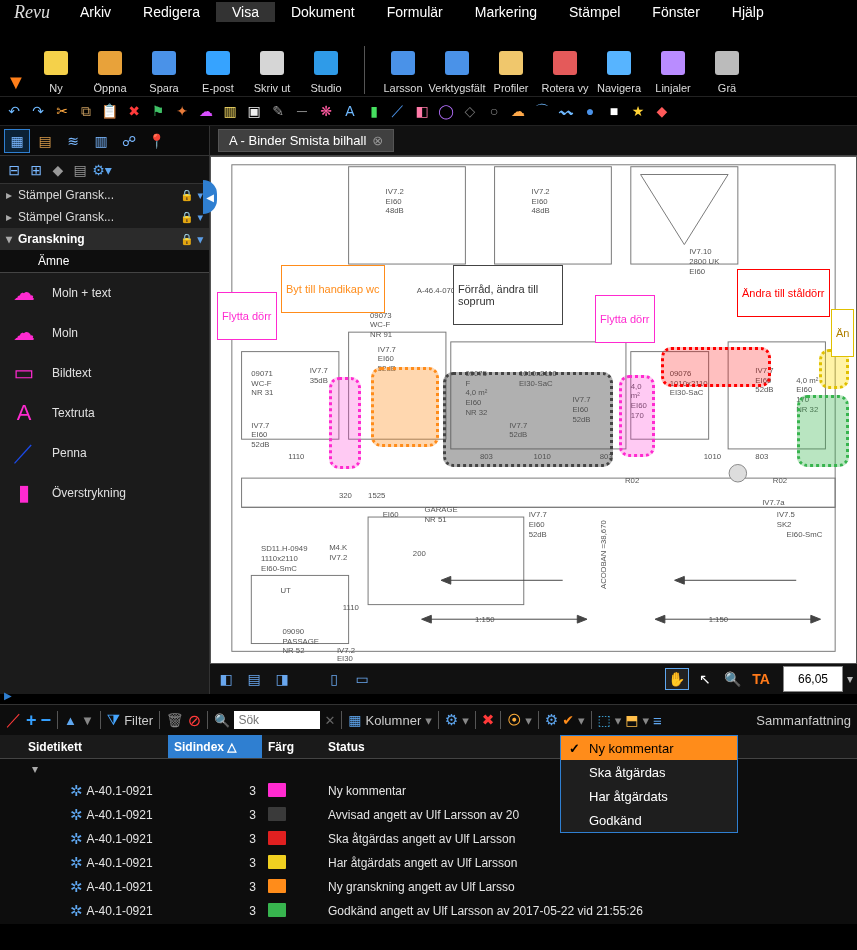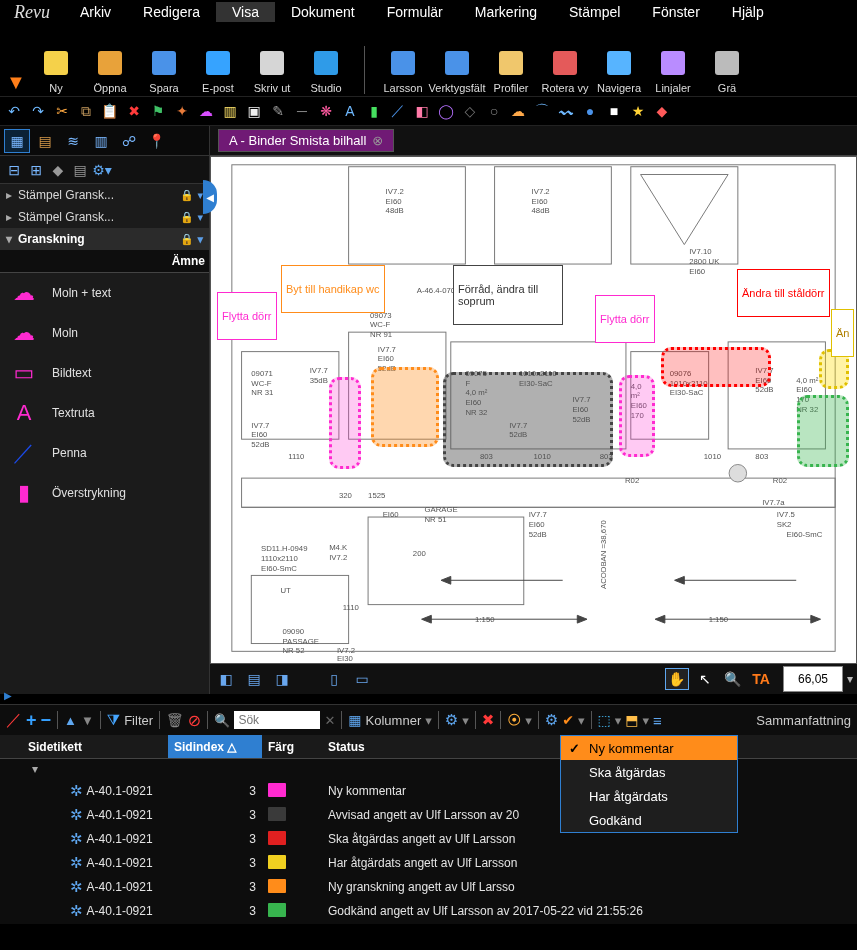--- a/index.html
+++ b/index.html
@@ -168,26 +168,25 @@
   .tree-row.active {
     background: #2b2b2b;
     color: #fff;
     font-weight: 600;
   }
   .tool-list {
     background: #1b1b1b;
     flex: 1;
   }
   .tool-head {
-    font-weight: 700;
+    font-weight: 400;
     color: #fff;
     padding: 4px 4px 4px 38px;
     border-bottom: 1px solid #444;
     background: #0e0e0e;
-    text-align: right;
   }
   .tool-item {
     display: flex;
     align-items: center;
     height: 40px;
     padding-left: 6px;
     color: #e0e0e0;
   }
   .tool-item .swatch {
     width: 36px;
@@ -212,21 +211,21 @@
     align-items: center;
     padding-left: 8px;
     background: #111;
     border-bottom: 1px solid #434343;
   }
   .doc-tab {
     display: flex;
     align-items: center;
     gap: 6px;
     padding: 3px 10px;
-    background: #701a75;
+    background: #404040;
     border: 1px solid #555;
     color: #fff;
     font-size: 13px;
   }
   .doc-tab .close {
     color: #999;
     font-size: 13px;
   }
   .drawing {
     flex: 1;

